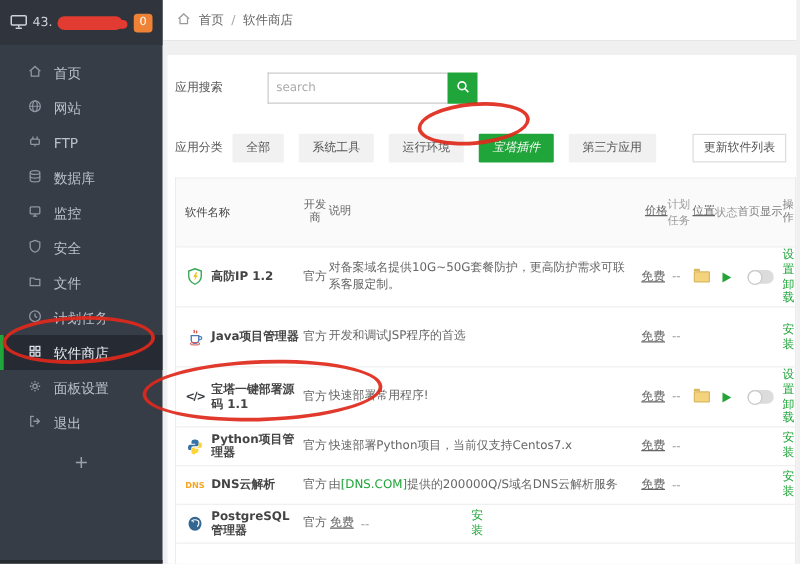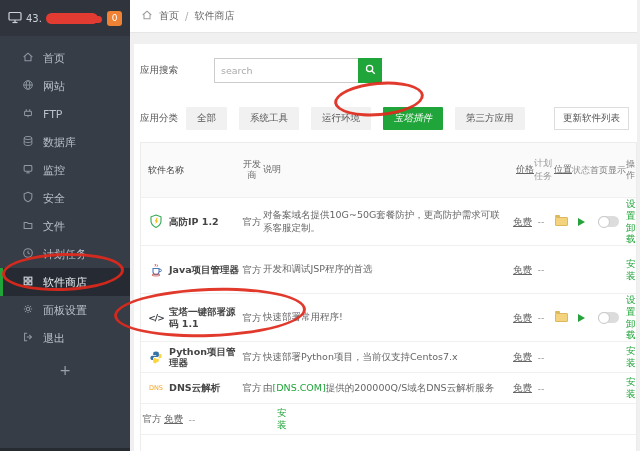--- a/index.html
+++ b/index.html
@@ -66,21 +66,21 @@
   .c-desc { flex:1; color:#666; padding-right:3px; line-height:1.3; }
   .c-price{ width:20px; text-align:right; color:#666; line-height:1.25;text-decoration:underline; }
   .c-exp  { width:18px; text-align:center; color:#999; }
   .c-loc  { width:22px; display:flex; justify-content:center; }
   .c-stat { width:18px; display:flex; justify-content:center; }
   .c-home { width:36px; display:flex; justify-content:center; line-height:1.15; }
   .c-act  { width:10px; overflow:hidden; color:#20a53a; line-height:1.25; cursor:pointer; }
   .glink { color:#20a53a; text-decoration:none; }
   .ic { width:16px; height:16px; display:flex; align-items:center; justify-content:center; flex:0 0 auto; }
   .code-ic { font-size:9px; font-weight:bold; color:#3a3f44; letter-spacing:-1px; }
-  .dns-ic { font-size:6.5px; font-weight:normal; color:#f5a623; }
+  .dns-ic { font-size:6.5px; font-weight:bold; color:#f5a623; }
   .folder { position:relative; width:13px; height:9px; background:#f3d37e;
     border:1px solid #dcb95f; border-radius:1px; cursor:pointer; }
   .folder::before { content:''; position:absolute; top:-3px; left:-1px; width:5px;
     height:2px; background:#dcb95f; border-radius:1px 1px 0 0; }
   .play { width:0; height:0; border-left:7px solid #26a23b;
     border-top:4.5px solid transparent; border-bottom:4.5px solid transparent; }
   .toggle { position:relative; width:21px; height:11px; background:#dcdcdc;
     border-radius:6px; cursor:pointer; display:inline-block; }
   .toggle .knob { position:absolute; left:0; top:-0.5px; width:12px; height:12px;
     background:#fff; border:1px solid #c9c9c9; border-radius:50%; }
@@ -346,20 +346,30 @@
         <div class="c-desc"><span>由</span><a class="glink">[DNS.COM]</a><span>提供的200000Q/S域名DNS云解析服务</span></div>
         <div class="c-price">免费</div>
         <div class="c-exp">--</div>
         <div class="c-loc"></div>
           <div class="c-stat"></div>
           <div class="c-home"></div>
         <div class="c-act">安装</div>
       </div>
 
       <div class="trow h31">
+        <div class="c-name">
+          <span class="ic">
+              <svg width="14" height="14" viewBox="0 0 14 14">
+                <ellipse cx="7" cy="7" rx="5.2" ry="5.6" fill="#336791"></ellipse>
+                <path d="M4.2 4.8 q2.8 -2 5.6 0 q1 2.4 -1 4.6" fill="none" stroke="#fff" stroke-width="0.9"></path>
+                <circle cx="5.6" cy="5.4" r="0.6" fill="#fff"></circle>
+              </svg>
+            </span>
+          <span class="nm">PostgreSQL管理器</span>
+        </div>
         <div class="c-dev">官方</div>
         <div class="c-price">免费</div>
         <div class="c-exp">--</div>
         <div class="c-loc"></div>
           <div class="c-stat"></div>
           <div class="c-home"></div>
         <div class="c-act">安装</div>
       </div>
 
       <div class="trow h31">

